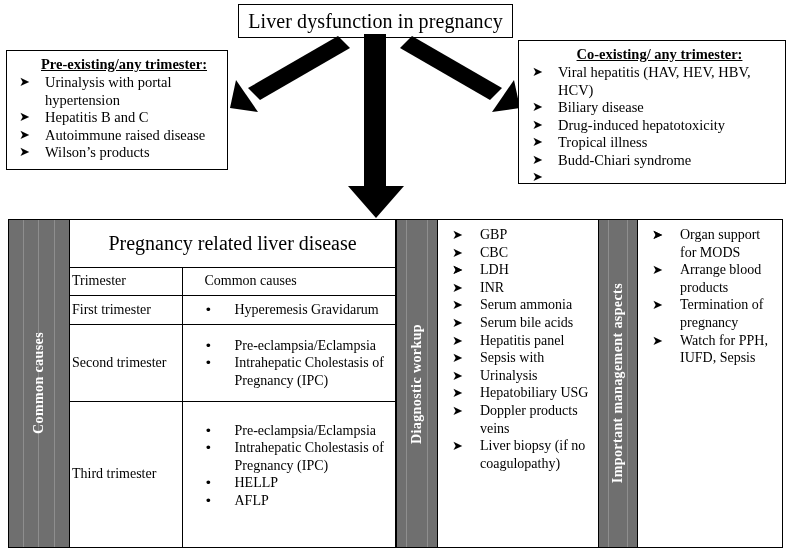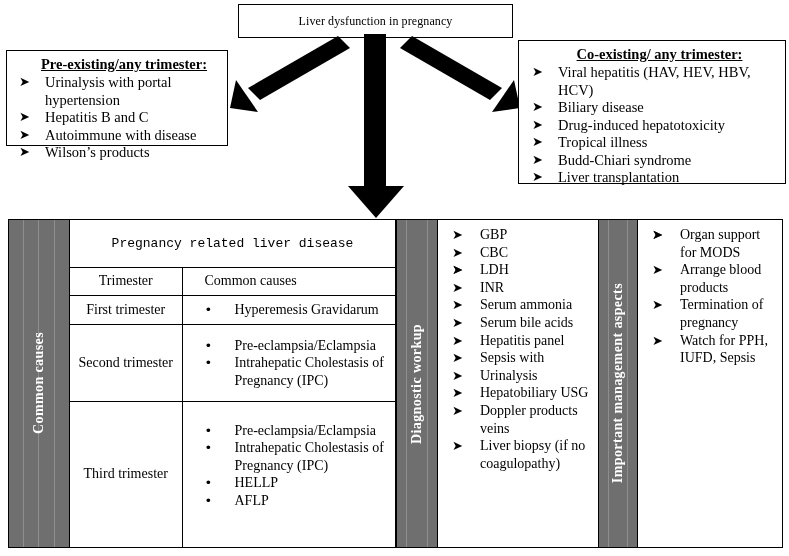--- a/index.html
+++ b/index.html
@@ -31,30 +31,30 @@
   #top-box {
     left: 238px;
     top: 4px;
     width: 275px;
     height: 34px;
     display: flex;
     align-items: center;
     justify-content: center;
   }
   #top-box .title-text {
-    font-size: 12px;
+    font-size: 20px;
     letter-spacing: 0.1px;
   }
 
   
   #left-box {
     left: 6px;
     top: 50px;
     width: 222px;
-    height: 96px;
+    height: 120px;
     padding: 5px 6px 4px 6px;
   }
   #right-box {
     left: 518px;
     top: 40px;
     width: 268px;
     height: 144px;
     padding: 5px 6px 4px 7px;
   }
   .cat-header {
@@ -143,40 +143,38 @@
     flex-direction: column;
     border-right: 1.5px solid #000;
     box-sizing: border-box;
   }
   #tbl-title {
     height: 48px;
     display: flex;
     align-items: center;
     justify-content: center;
     border-bottom: 1.5px solid #000;
-    font-size: 13px;
-    box-sizing: border-box;
-    font-family: Liberation Mono, monospace;
+    font-size: 20px;
+    box-sizing: border-box;
   }
   table.trimester-table {
     border-collapse: collapse;
     width: 100%;
     table-layout: fixed;
     flex: 1 1 auto;
   }
   table.trimester-table td {
     border: 1.5px solid #000;
     font-size: 14px;
     vertical-align: middle;
     padding: 2px 2px;
     box-sizing: border-box;
   }
   table.trimester-table td.colL {
     width: 112px;
-    text-align: center;
     border-left: none;
   }
   table.trimester-table td.colR {
     border-right: none;
     padding-left: 0;
   }
   table.trimester-table tr.header-row td {
     border-top: none;
   }
   table.trimester-table tr:last-child td {
@@ -256,21 +254,21 @@
       <li>
         <span class="arrow-bullet">➤</span>
         <span>Urinalysis with portal hypertension</span>
       </li>
       <li>
         <span class="arrow-bullet">➤</span>
         <span>Hepatitis B and C</span>
       </li>
       <li>
         <span class="arrow-bullet">➤</span>
-        <span>Autoimmune with disease</span>
+        <span>Autoimmune raised disease</span>
       </li>
       <li>
         <span class="arrow-bullet">➤</span>
         <span>Wilson’s products</span>
       </li>
     </ul>
   </div>
 
   <div class="box" id="right-box">
     <div class="cat-header">Co-existing/ any trimester:</div>
@@ -290,21 +288,20 @@
       <li>
         <span class="arrow-bullet">➤</span>
         <span>Tropical illness</span>
       </li>
       <li>
         <span class="arrow-bullet">➤</span>
         <span>Budd-Chiari syndrome</span>
       </li>
       <li>
         <span class="arrow-bullet">➤</span>
-        <span>Liver transplantation</span>
       </li>
     </ul>
   </div>
 
   <div id="bottom-panel">
 
     <div class="vbar" id="bar-common">
       <div class="streak" style="left:14px;"></div>
       <div class="streak" style="left:29px;"></div>
       <div class="streak" style="left:45px;"></div>

